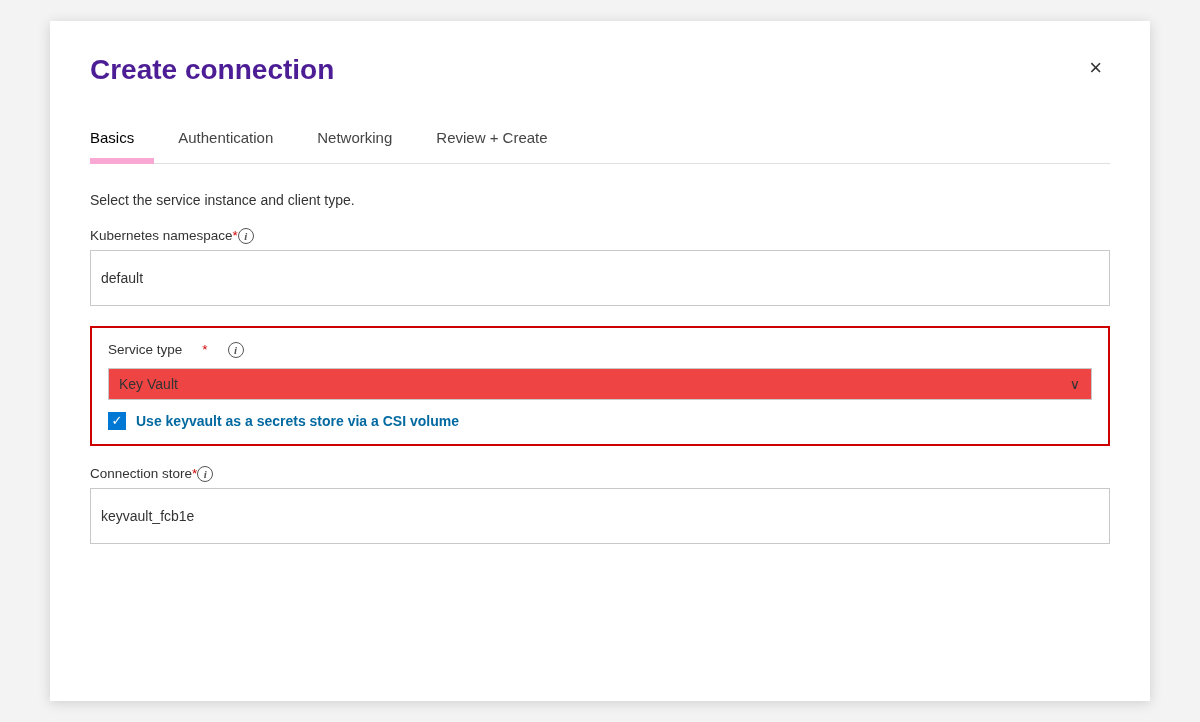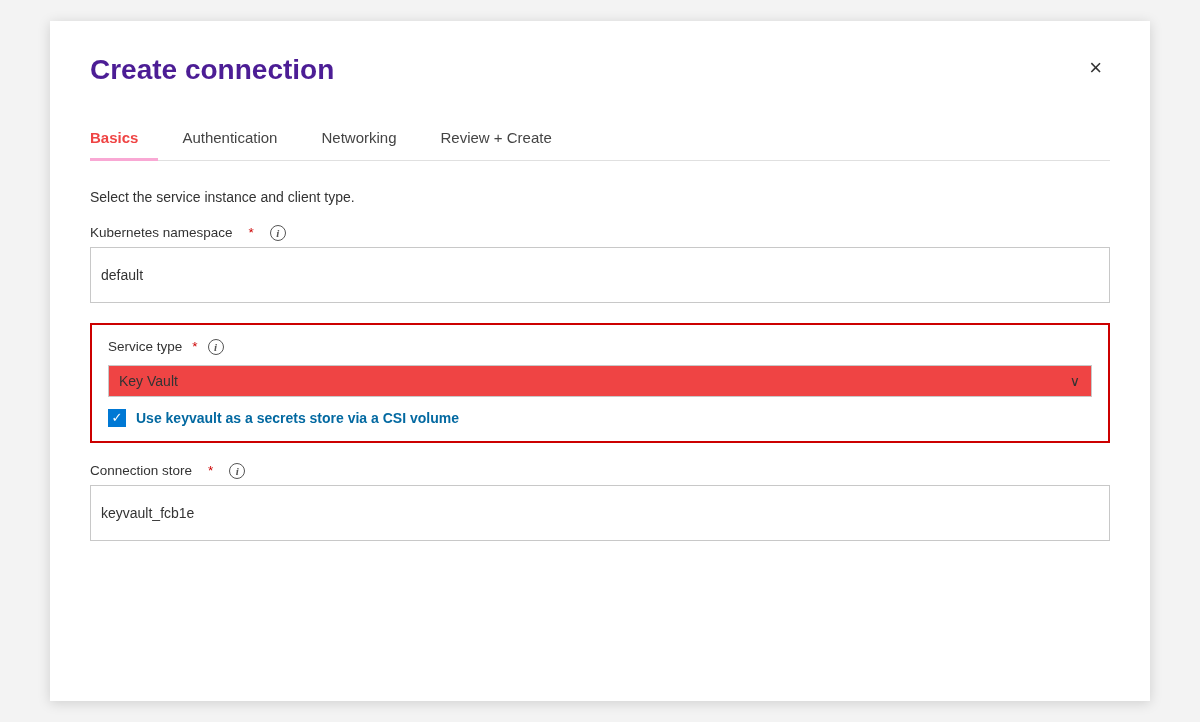--- a/index.html
+++ b/index.html
@@ -63,39 +63,39 @@
       font-size: 15px;
       color: #444;
       cursor: pointer;
       margin-right: 24px;
       border-bottom: 2px solid transparent;
       margin-bottom: -1px;
       user-select: none;
     }
 
     .tab.active {
-      color: #ef4444;
-      border-bottom: 3px solid #f9a8d4;
-      font-weight: 700;
+      color: #000000;
+      border-bottom: 6px solid #f9a8d4;
+      font-weight: 400;
     }
 
     .section-desc {
       font-size: 14px;
       color: #333;
       margin-bottom: 20px;
     }
 
     .form-group {
       margin-bottom: 20px;
     }
 
     .form-label {
       display: flex;
       align-items: center;
-      gap: 16px;
+      gap: 0;
       font-size: 13.5px;
       color: #333;
       margin-bottom: 6px;
     }
 
     .required-star {
       color: #c00;
     }
 
     .info-icon {
@@ -126,21 +126,21 @@
 
     .service-type-box {
       border: 2px solid #c00;
       padding: 14px 16px 14px 16px;
       margin-bottom: 20px;
     }
 
     .service-type-label {
       display: flex;
       align-items: center;
-      gap: 10px;
+      gap: 20px;
       font-size: 13.5px;
       color: #333;
       margin-bottom: 10px;
     }
 
     .select-wrapper {
       position: relative;
       margin-bottom: 12px;
     }
 

